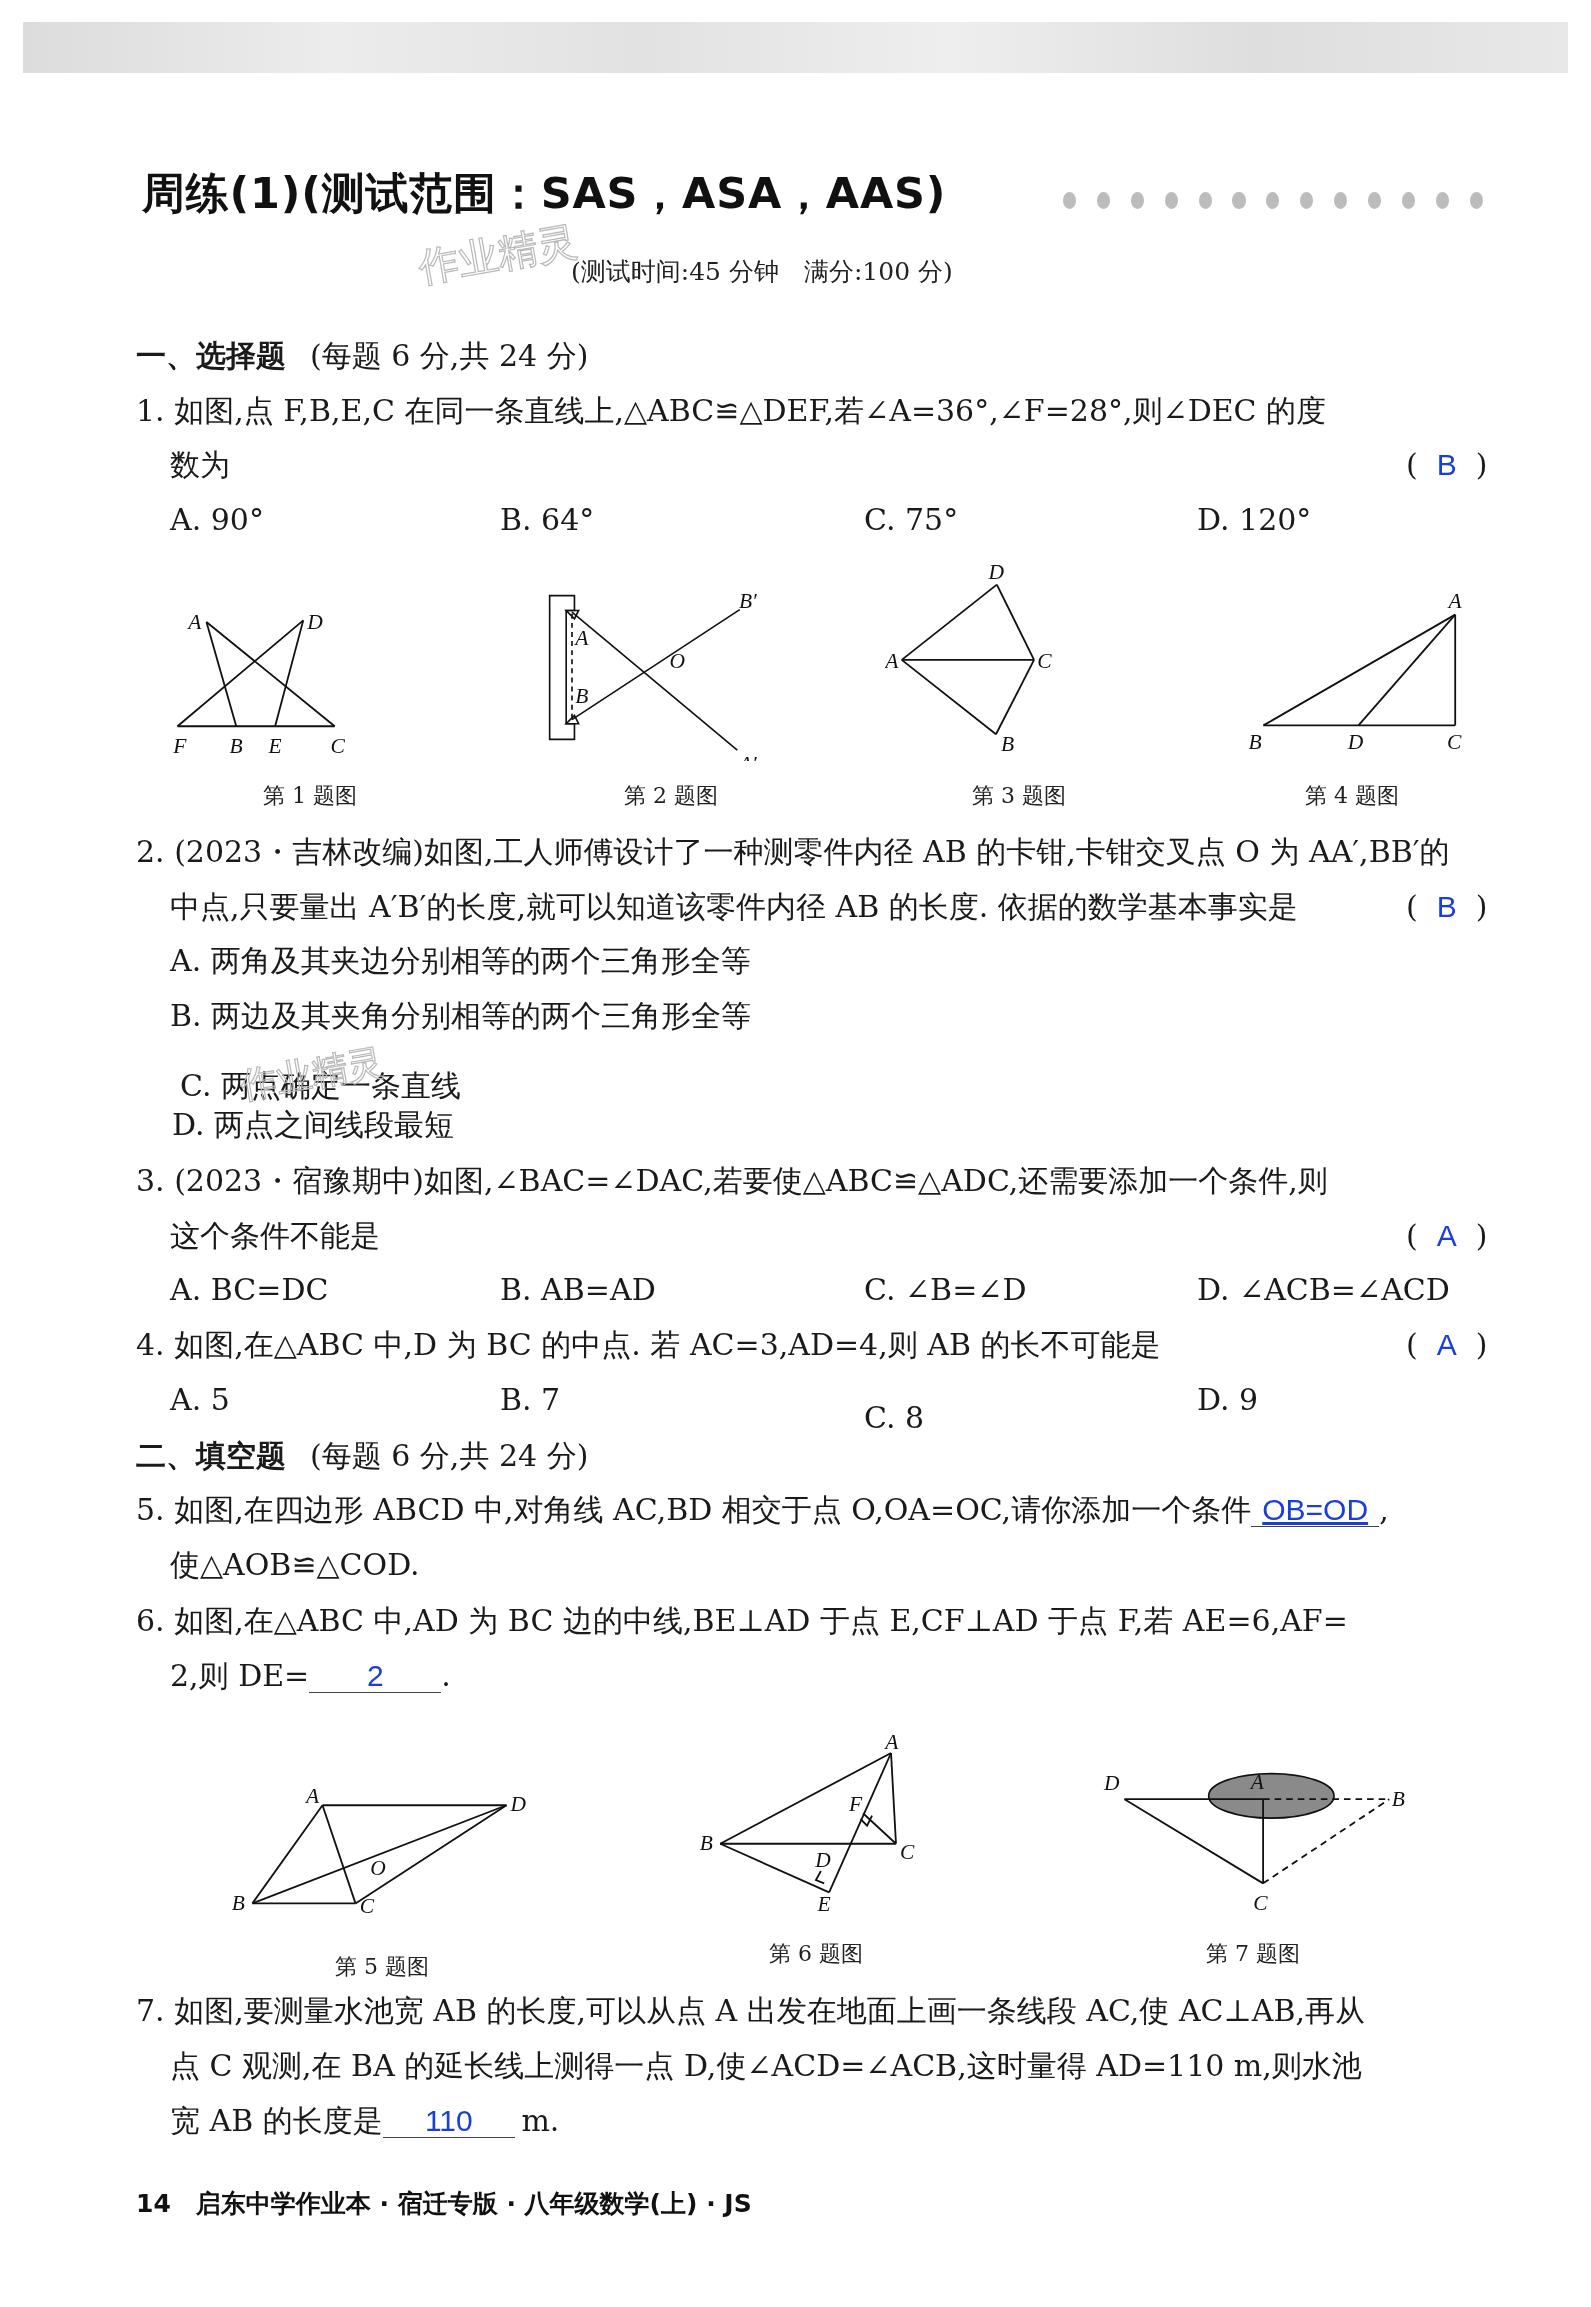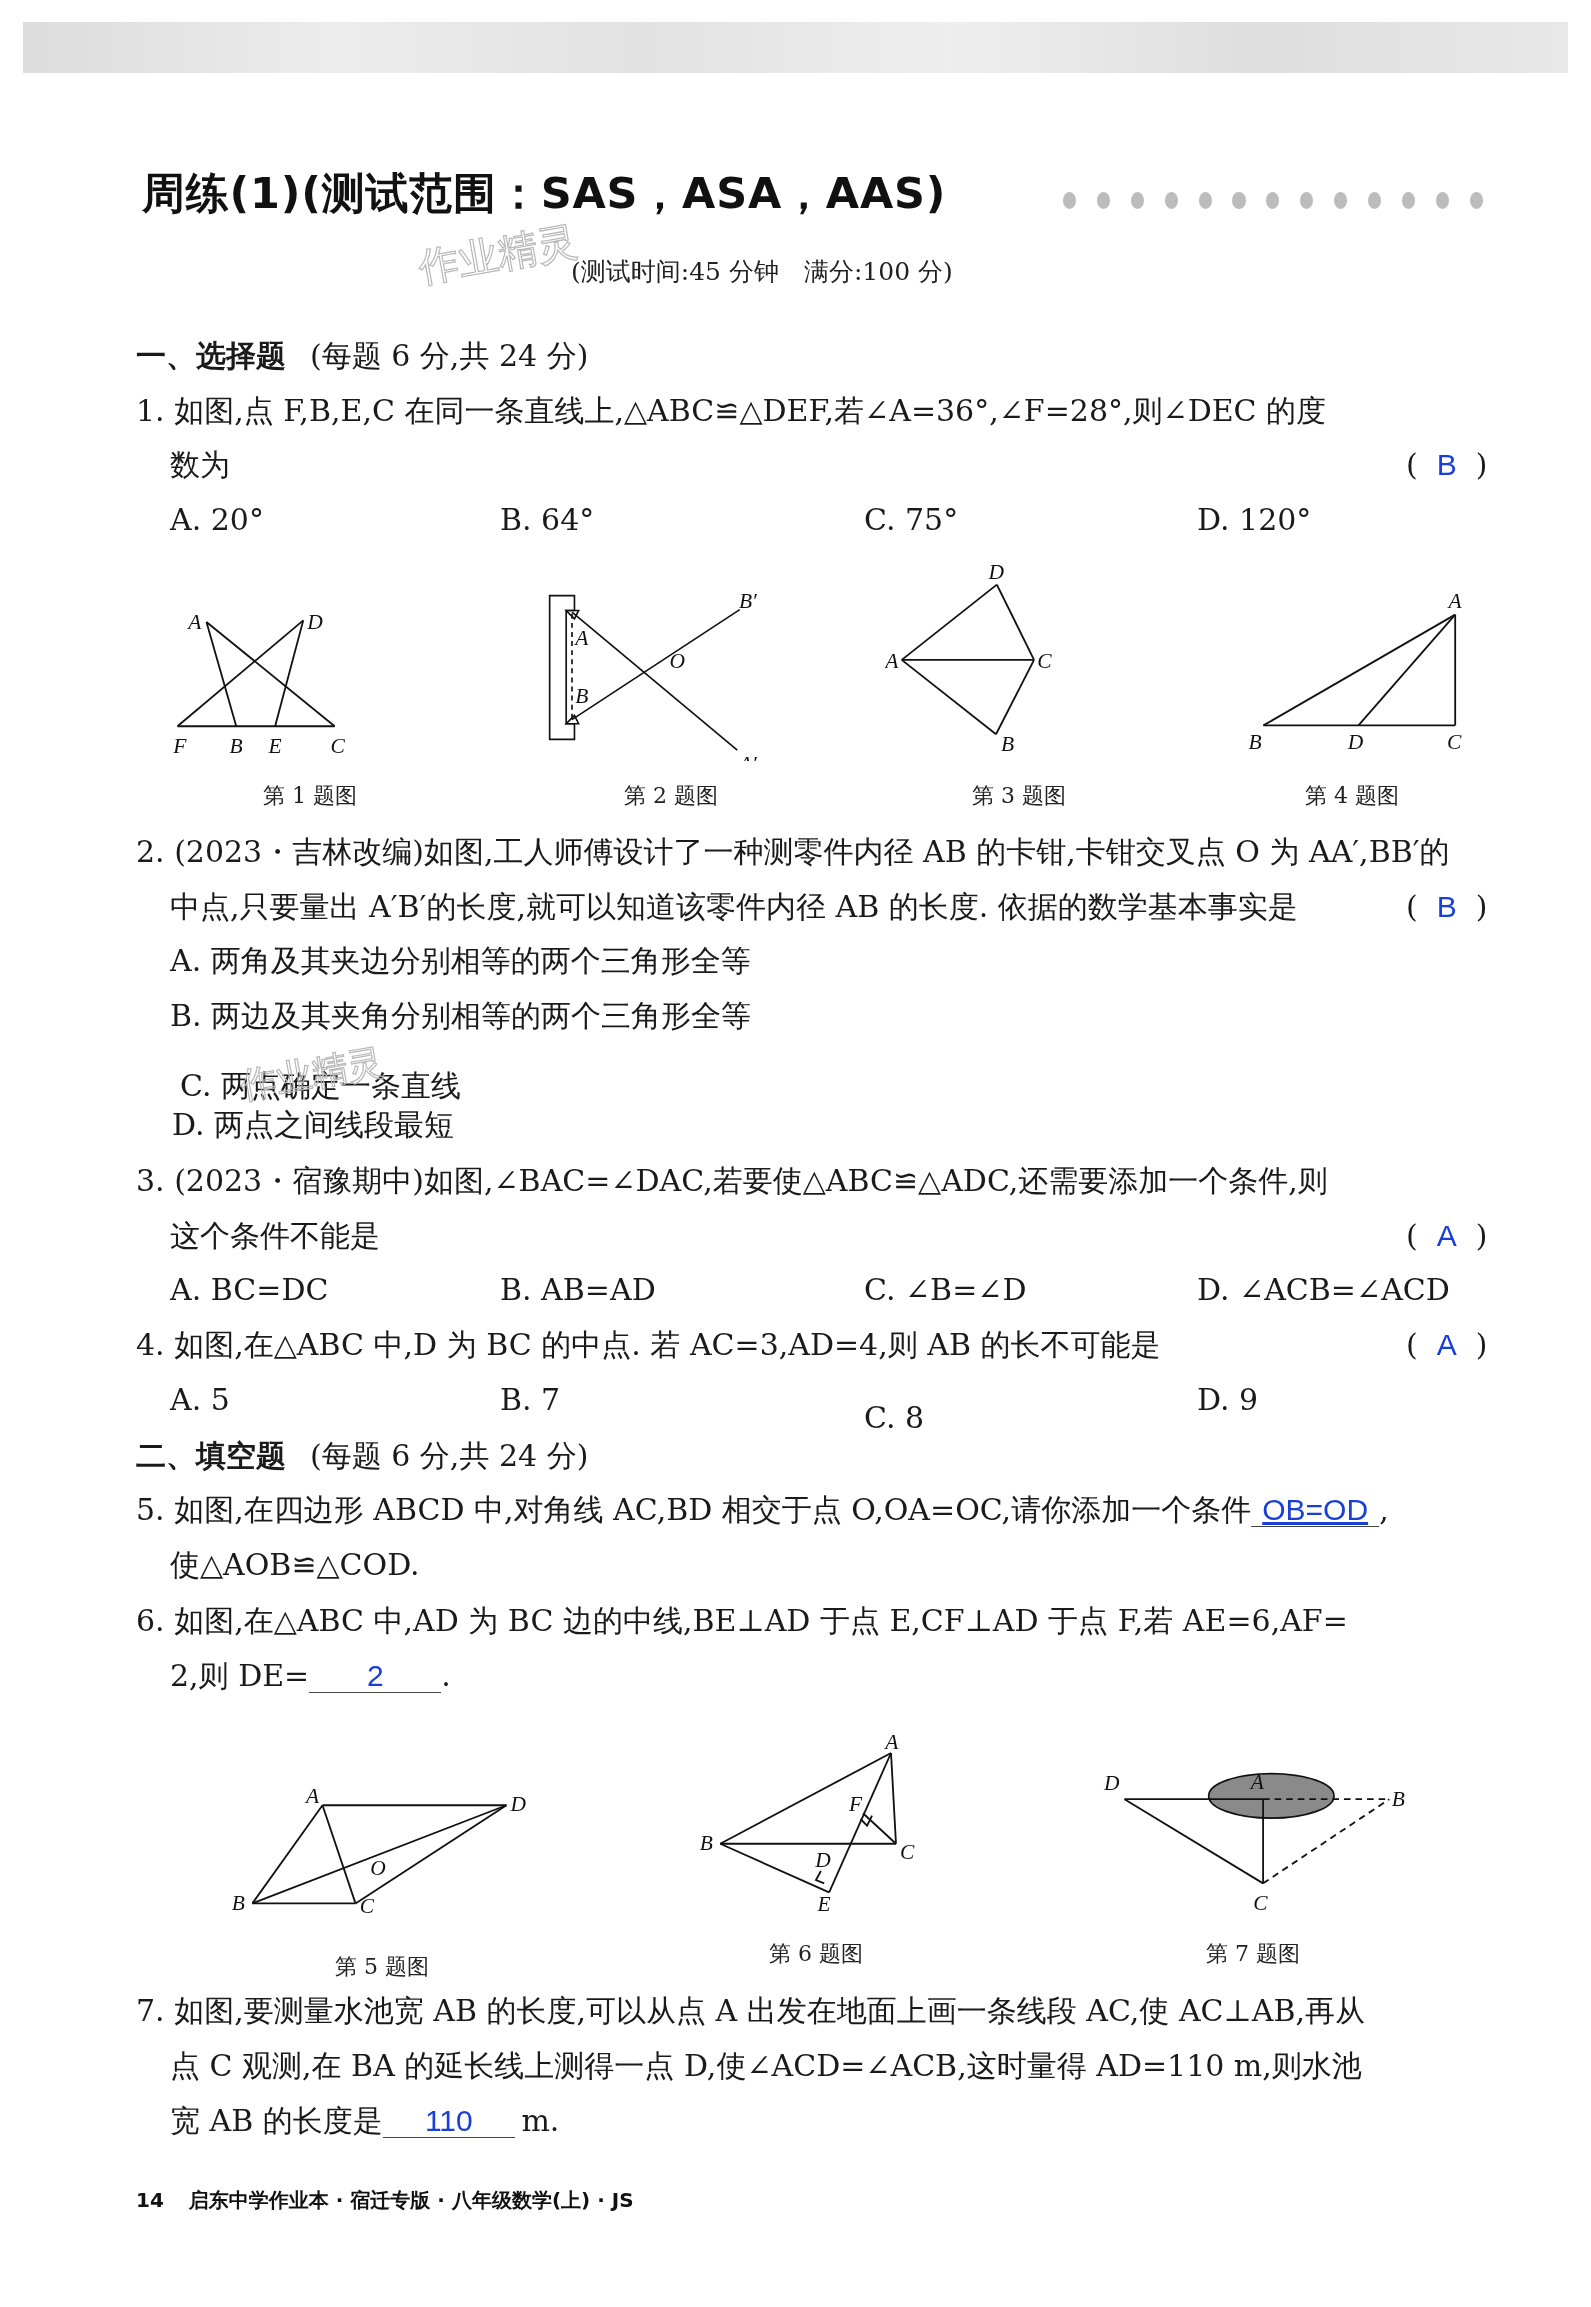--- a/index.html
+++ b/index.html
@@ -13,21 +13,21 @@
   .watermark{font-family:"DejaVu Sans",sans-serif;font-size:40px;color:transparent;-webkit-text-stroke:1.2px #b8b8b8;transform:rotate(-10deg);}
   .wm1{left:418px;top:227px;}
   .wm2{left:240px;top:1050px;font-size:36px;}
   .line{font-size:30px;line-height:33px;}
   .sec{font-family:"DejaVu Sans","Liberation Sans",sans-serif;font-weight:bold;}
   .secnote{font-family:"DejaVu Serif",serif;font-weight:normal;margin-left:24px;}
   .ans{color:#1a3fd6;font-family:"Liberation Sans",sans-serif;}
   .blank{display:inline-block;border-bottom:1.7px solid #444;text-align:center;color:#1a3fd6;font-family:"Liberation Sans",sans-serif;}
   .cap{font-size:22px;color:#222;}
   svg text{font-family:"Liberation Serif",serif;font-style:italic;font-size:26px;fill:#111;}
-  .footer{left:136px;top:2187px;font-family:"DejaVu Sans","Liberation Sans",sans-serif;font-size:20px;font-weight:bold;color:#111;}
+  .footer{left:136px;top:2187px;font-family:"DejaVu Sans","Liberation Sans",sans-serif;font-size:25px;font-weight:bold;color:#111;}
   .footer .pg{margin-right:25px;}
 </style>
 </head>
 <body>
 
 <div class="topband"></div>
 
 <div class="abs title">周练(1)(测试范围：SAS，ASA，AAS)</div>
 <div class="abs dots">
   <span class="dot"></span>
@@ -47,21 +47,21 @@
 <div class="abs watermark wm1">作业精灵</div>
 <div class="abs subtitle">(测试时间:45 分钟　满分:100 分)</div>
 
 <div class="abs line" style="left:136px;top:339px;">
   <span class="sec">一、选择题</span><span class="secnote">(每题 6 分,共 24 分)</span>
 </div>
 
 <div class="abs line" style="left:136px;top:394px;">1. 如图,点 F,B,E,C 在同一条直线上,△ABC≌△DEF,若∠A=36°,∠F=28°,则∠DEC 的度</div>
 <div class="abs line" style="left:170px;top:448px;">数为</div>
 <div class="abs line" style="left:1406px;top:448px;">(&nbsp;&nbsp;<span class="ans">B</span>&nbsp;&nbsp;)</div>
-<div class="abs line" style="left:170px;top:503px;">A. 20°</div>
+<div class="abs line" style="left:170px;top:503px;">A. 90°</div>
 <div class="abs line" style="left:500px;top:503px;">B. 64°</div>
 <div class="abs line" style="left:864px;top:503px;">C. 75°</div>
 <div class="abs line" style="left:1197px;top:503px;">D. 120°</div>
 
 <svg class="abs" style="left:165px;top:579px;" width="298" height="182" viewBox="0 0 360 220">
   <g stroke="#111" stroke-width="2.2" fill="none">
     <line x1="15" y1="178" x2="205" y2="178"></line>
     <line x1="50" y1="52" x2="86" y2="178"></line>
     <line x1="50" y1="52" x2="205" y2="178"></line>
     <line x1="167" y1="50" x2="15" y2="178"></line>

